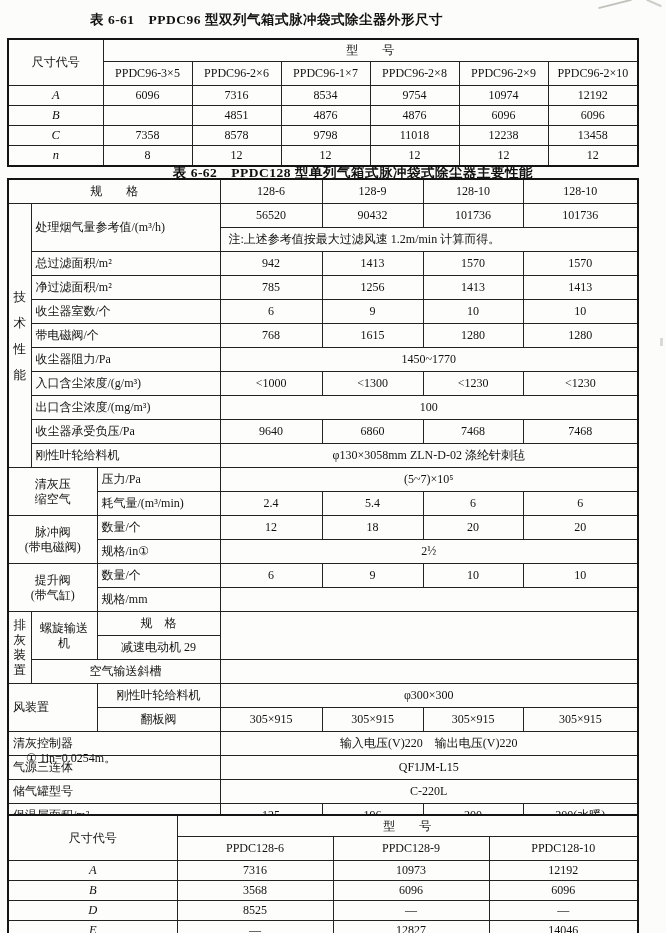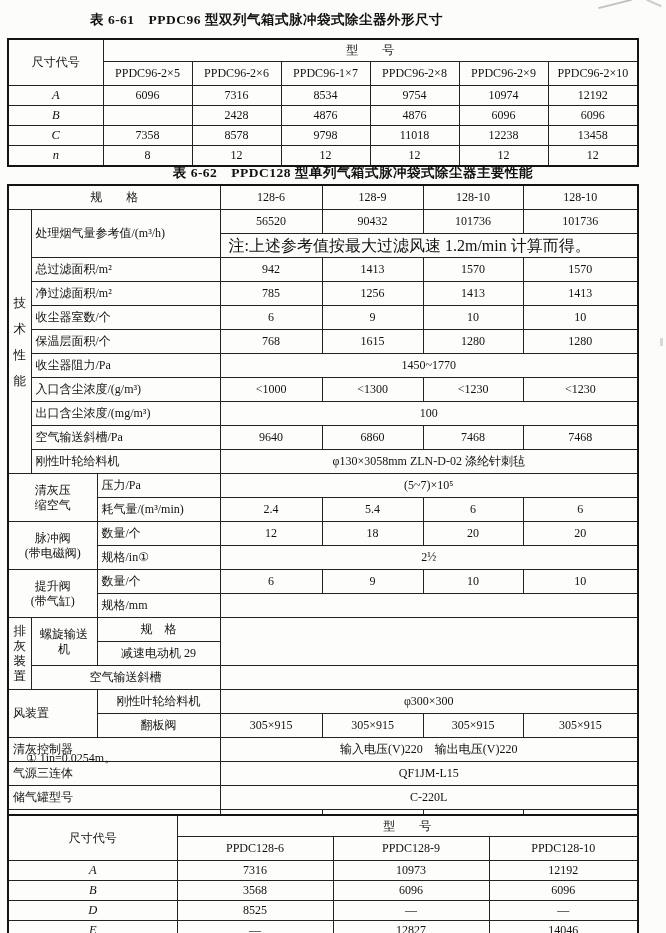--- a/index.html
+++ b/index.html
@@ -21,35 +21,35 @@
     position:absolute;left:7px;border-collapse:collapse;table-layout:fixed;
     background:#fdfdfc;
   }
   table,td{border:1px solid #232323;}
   table{border:2px solid #141414;}
   td{
     font-size:12px;text-align:center;vertical-align:middle;
     padding:1px 4px;overflow:hidden;line-height:1.25;
   }
   #t61-table{top:38px;width:630px;}
-  #t62-table{top:184px;width:630px;}
+  #t62-table{top:178px;width:630px;}
   #t63-table{top:814px;width:630px;}
   #t61-table td{height:17px;}
   #t61-table tr.hdr1 td{height:19px;}
   #t61-table tr.hdr2 td{height:21px;}
   #t62-table td{height:21px;}
   #t63-table td{height:17px;}
   #t63-table tr.hdr1 td{height:18px;}
   #t63-table tr.hdr2 td{height:21px;margin-left:48px;}
   .it{font-style:italic;font-family:"Liberation Serif",serif;font-size:12.5px;}
   .lbl{text-align:left;padding-left:4px;}
   .pre{white-space:pre-line;}
   .vstrip{white-space:pre-line;text-align:center;padding:0 2px;line-height:26px;font-size:12.5px;}
   .vstrip.tight{line-height:15px;}
-  .notecell{text-align:left;padding-left:8px;font-size:16px;}
+  .notecell{text-align:left;padding-left:8px;font-size:12px;}
   .footnote{
     position:absolute;left:26px;top:750px;font-size:12px;
   }
   .mark{position:absolute;background:#c2c2bd;pointer-events:none;}
   #mark1{left:598px;top:3px;width:34px;height:2px;transform:rotate(-14deg);}
   #mark2{left:646px;top:2px;width:16px;height:2px;transform:rotate(24deg);opacity:.8;}
   #mark3{left:660px;top:338px;width:3px;height:8px;opacity:.6;}
 </style>
 </head>
 <body>
@@ -72,40 +72,40 @@
     <col style="width:89px">
       <col style="width:89px">
       <col style="width:90px">
   </colgroup>
   <tbody>
       <tr class="hdr1">
     <td rowspan="2">尺寸代号</td>
     <td colspan="6">型　　号</td>
   </tr>
   <tr class="hdr2">
-    <td>PPDC96-2×5</td>
+    <td>PPDC96-3×5</td>
     <td>PPDC96-2×6</td>
     <td>PPDC96-1×7</td>
     <td>PPDC96-2×8</td>
     <td>PPDC96-2×9</td>
     <td>PPDC96-2×10</td>
   </tr>
   <tr>
     <td class="it">A</td>
     <td>6096</td>
     <td>7316</td>
     <td>8534</td>
     <td>9754</td>
     <td>10974</td>
     <td>12192</td>
   </tr>
   <tr>
     <td class="it">B</td>
     <td></td>
-    <td>2428</td>
+    <td>4851</td>
     <td>4876</td>
     <td>4876</td>
     <td>6096</td>
     <td>6096</td>
   </tr>
   <tr>
     <td class="it">C</td>
     <td>7358</td>
     <td>8578</td>
     <td>9798</td>
@@ -178,21 +178,21 @@
     <td>1413</td>
   </tr>
   <tr>
     <td class="lbl" colspan="2">收尘器室数/个</td>
     <td>6</td>
     <td>9</td>
     <td>10</td>
     <td>10</td>
   </tr>
   <tr>
-    <td class="lbl" colspan="2">保温层面积/个</td>
+    <td class="lbl" colspan="2">带电磁阀/个</td>
     <td>768</td>
     <td>1615</td>
     <td>1280</td>
     <td>1280</td>
   </tr>
   <tr>
     <td class="lbl" colspan="2">收尘器阻力/Pa</td>
     <td colspan="4">1450~1770</td>
   </tr>
   <tr>
@@ -200,21 +200,21 @@
     <td>&lt;1000</td>
     <td>&lt;1300</td>
     <td>&lt;1230</td>
     <td>&lt;1230</td>
   </tr>
   <tr>
     <td class="lbl" colspan="2">出口含尘浓度/(mg/m³)</td>
     <td colspan="4">100</td>
   </tr>
   <tr>
-    <td class="lbl" colspan="2">空气输送斜槽/Pa</td>
+    <td class="lbl" colspan="2">收尘器承受负压/Pa</td>
     <td>9640</td>
     <td>6860</td>
     <td>7468</td>
     <td>7468</td>
   </tr>
   <tr>
     <td class="lbl" colspan="2">刚性叶轮给料机</td>
     <td colspan="4">φ130×3058mm ZLN-D-02 涤纶针刺毡</td>
   </tr>
 

